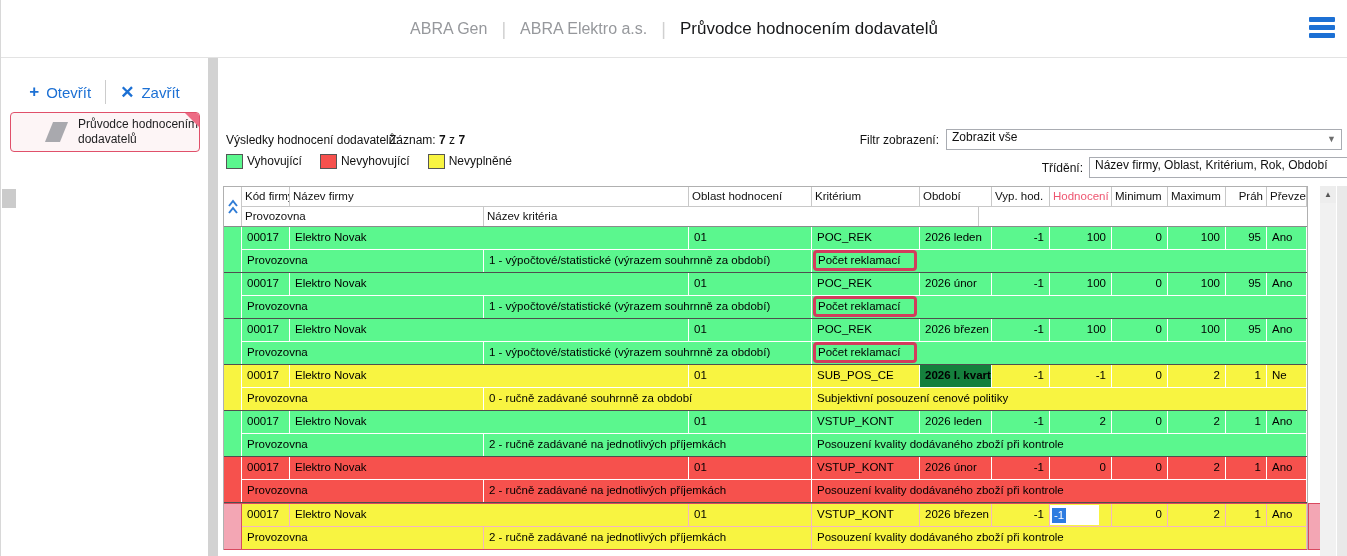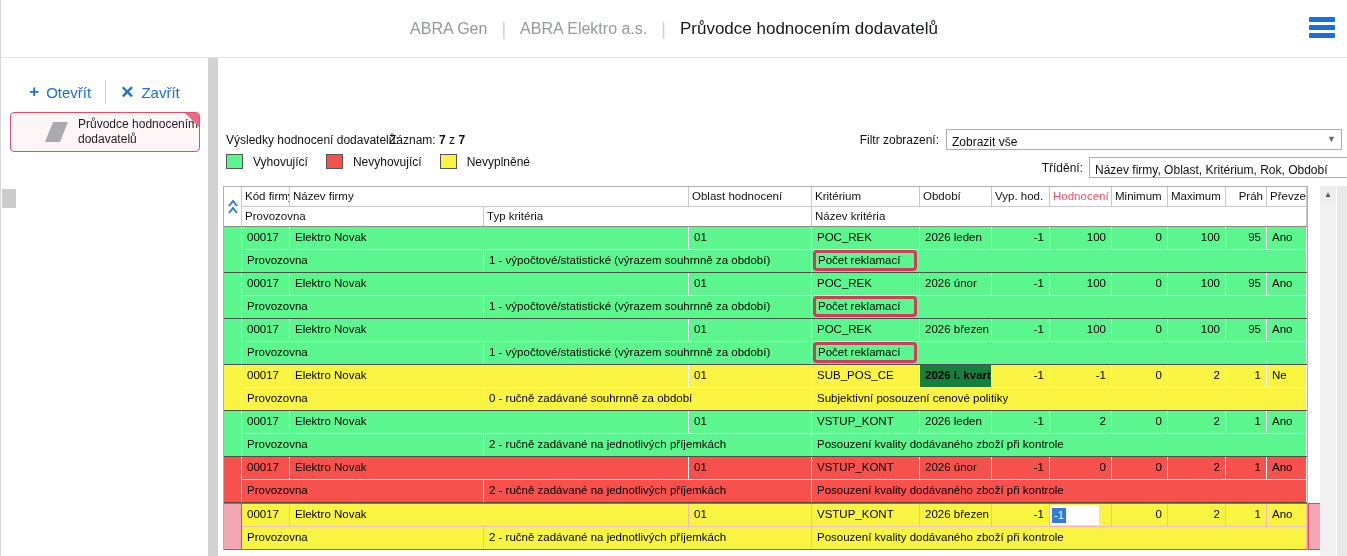--- a/index.html
+++ b/index.html
@@ -33,23 +33,23 @@
   #panel-head{position:absolute;left:217px;top:72px;right:0;height:50px;background:#f6f6f6;border-top:1px solid #cfcfcf;box-sizing:border-box;}
   #panel-title{position:absolute;left:7px;top:7px;font-size:13px;font-weight:bold;color:#111;}
   #panel-subtitle{position:absolute;left:7px;top:27px;font-size:11.5px;color:#222;}
   #signpost{position:absolute;right:12px;top:4px;cursor:pointer;}
 
   
   .ctl-label{position:absolute;font-size:12px;color:#111;white-space:nowrap;}
   #rec-counter{position:absolute;left:388px;top:133px;font-size:12px;color:#111;}
   #rec-counter b{font-weight:bold;}
   #legend{position:absolute;left:225px;top:154px;display:flex;gap:18px;align-items:center;}
-  .legend-item{display:flex;align-items:center;gap:10px;font-size:12px;color:#111;}
+  .legend-item{display:flex;gap:4px;font-size:12px;color:#111;}
   .sw{width:17px;height:15px;border:1px solid #555;box-sizing:border-box;}
-  .combo{position:absolute;height:21px;border:1px solid #a9acb2;background:#fff;box-sizing:border-box;font-size:12px;color:#111;display:flex;align-items:flex-end;padding-left:5px;cursor:pointer;}
+  .combo{position:absolute;height:21px;border:1px solid #a9acb2;background:#fff;box-sizing:border-box;font-size:12px;color:#111;display:flex;align-items:flex-start;padding-left:5px;cursor:pointer;}
   .combo .arrow{position:absolute;right:5px;top:4px;font-size:9px;color:#6d6d6d;}
   #combo-filter{left:945px;top:129px;width:396px;}
   #combo-sort{left:1088px;top:157px;width:279px;}
 
   
   #grid{position:absolute;left:222px;top:186px;width:1083px;border:1px solid #b0b0b0;border-bottom:none;background:#fff;}
   #thead{position:relative;border-bottom:1px solid #8a8a8a;background:#fff;}
   .th-status{position:absolute;left:0;top:0;width:18px;height:39px;border-right:1px solid #c8c8c8;box-sizing:border-box;display:flex;align-items:center;justify-content:center;cursor:pointer;}
   .th-rows{margin-left:18px;}
   .th-row{display:flex;}
@@ -178,21 +178,20 @@
           <div class="th c-obd">Období</div>
           <div class="th c-vyp">Vyp. hod.</div>
           <div class="th c-hod red">Hodnocení</div>
           <div class="th c-min">Minimum</div>
           <div class="th c-max">Maximum</div>
           <div class="th c-prah num">Práh</div>
           <div class="th c-prev">Převzetí</div>
         </div>
         <div class="th-row th-row2">
           <div class="th c-prov">Provozovna</div>
-          <div class="th c-typ">Typ kritéria</div>
           <div class="th c-nkrit">Název kritéria</div>
         </div>
       </div>
     </div>
     <div id="records">
         <div class="record">
           <div class="status-col" style="background: rgb(91, 247, 142);"></div>
           <div class="rows">
             <div class="rowA">
               <div class="cell c-kod" style="background: rgb(91, 247, 142);">00017</div>

